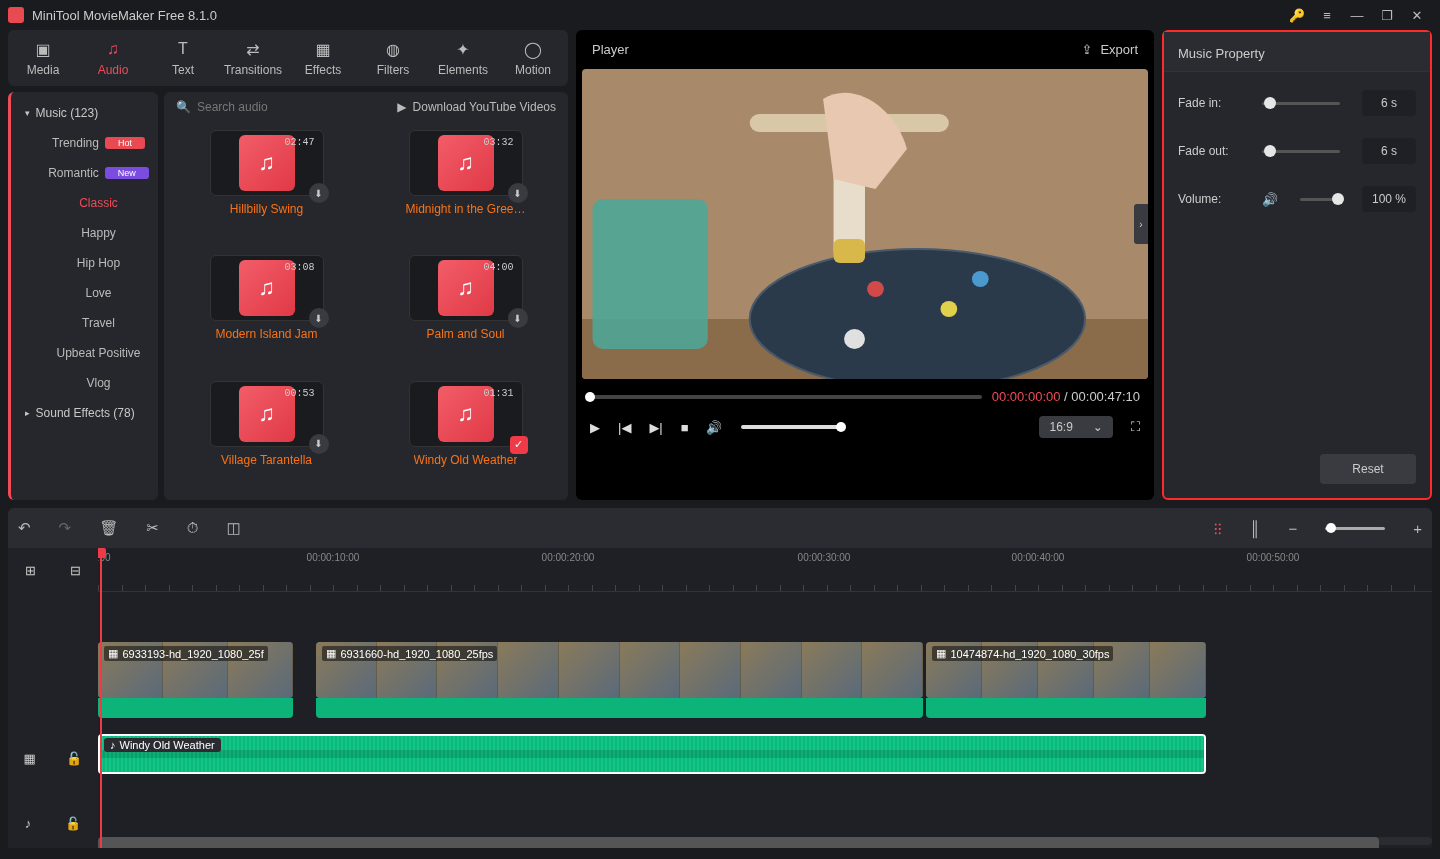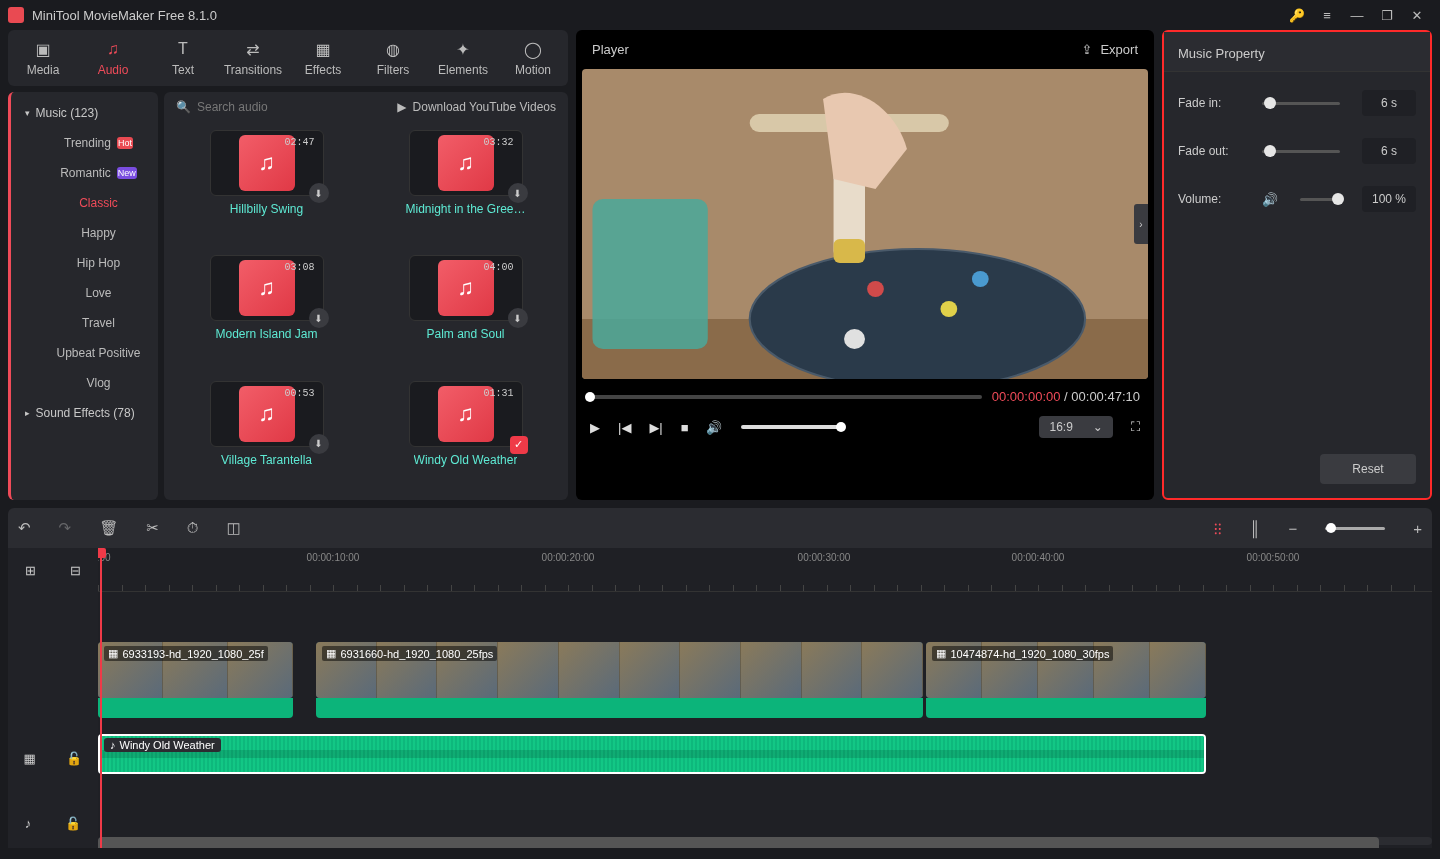--- a/index.html
+++ b/index.html
@@ -15,35 +15,35 @@
   .tab { flex:1; display:flex; flex-direction:column; align-items:center; justify-content:center; gap:4px; color:#bbb; font-size:12px; }
   .tab.active { color:#ef4b59; }
   .tab .ticon { width:20px; height:20px; display:flex; align-items:center; justify-content:center; font-size:16px; }
   .panels { display:flex; flex:1; gap:6px; margin-top:6px; min-height:0; }
   .catpanel { width:150px; background:#26272c; border-radius:6px; padding:6px 0; border-left:3px solid #ef4b59; overflow:hidden; }
   .catrow { display:flex; align-items:center; padding:8px 14px; font-size:12px; color:#c8c8c8; }
   .catrow.top { font-weight:500; }
   .catrow .tri { margin-right:6px; font-size:9px; }
   .catsub { padding:8px 14px 8px 42px; font-size:12px; color:#bbb; display:flex; align-items:center; gap:6px;justify-content:center; }
   .catsub.active { color:#ef4b59; }
-  .badge { font-size:9px; padding:1px 1px; border-radius:3px; color:#fff; }
+  .badge { font-size:9px; padding:1px 13px; border-radius:3px; color:#fff; }
   .badge.hot { background:#e94a52; }
   .badge.new { background:#7a4de0; }
   .libpanel { flex:1; background:#26272c; border-radius:6px; display:flex; flex-direction:column; min-height:0; }
   .libhead { display:flex; align-items:center; padding:8px 12px; gap:8px; }
   .searchbox { display:flex; align-items:center; color:#777; font-size:12px; gap:6px; }
   .libhead .dl { margin-left:auto; display:flex; align-items:center; gap:6px; color:#bbb; font-size:12px; }
   .grid { flex:1; overflow:auto; padding:8px 12px; display:grid; grid-template-columns:repeat(2,1fr); gap:14px 18px; }
   .mediaitem { display:flex; flex-direction:column; align-items:center; gap:6px; }
   .thumbbox { width:114px; height:66px; background:#1a1b1f; border:1px solid #333; border-radius:6px; position:relative; display:flex; align-items:center; justify-content:center; }
   .thumb { width:56px; height:56px; border-radius:6px; background:linear-gradient(135deg,#f25d68,#e03946); display:flex; align-items:center; justify-content:center; }
   .dur { position:absolute; top:6px; right:8px; font-size:10px; color:#ccc;font-family:Liberation Mono, monospace; }
   .dlicon { position:absolute; bottom:-8px; right:-6px; width:20px; height:20px; border-radius:50%; background:#3a3b40; display:flex; align-items:center; justify-content:center; color:#ccc; font-size:10px; }
   .check { position:absolute; bottom:-8px; right:-6px; width:18px; height:18px; border-radius:4px; background:#ef3a48; display:flex; align-items:center; justify-content:center; color:#fff; font-size:11px; }
-  .medname { font-size:12px; color:#5eead4; max-width:160px; text-align:right; white-space:nowrap; overflow:hidden; text-overflow:ellipsis; }
+  .medname { font-size:12px; color:#f97316; max-width:160px; text-align:right; white-space:nowrap; overflow:hidden; text-overflow:ellipsis; }
   .playercol { flex:1; background:#000000; border-radius:6px; display:flex; flex-direction:column; }
   .playerhead { display:flex; align-items:center; padding:12px 16px; }
   .playerhead .exp { margin-left:auto; display:flex; align-items:center; gap:8px; }
   .preview { margin:0 6px; height:310px; background:#000; border-radius:4px; overflow:hidden; position:relative; }
   .preview svg { width:100%; height:100%; }
   .expand { position:absolute; top:50%; right:0; width:14px; height:40px; background:#3a3b40; display:flex; align-items:center; justify-content:center; border-radius:3px 0 0 3px; transform:translateY(-50%); color:#ccc; font-size:10px; }
   .scrub { margin:10px 14px 4px; display:flex; align-items:center; gap:10px; }
   .scrubbar { flex:1; height:4px; background:#444; border-radius:2px; position:relative; }
   .scrubdot { position:absolute; left:0; top:50%; width:10px; height:10px; background:#fff; border-radius:50%; transform:translate(-50%,-50%); }
   .time .cur { color:#ef4b59; }

